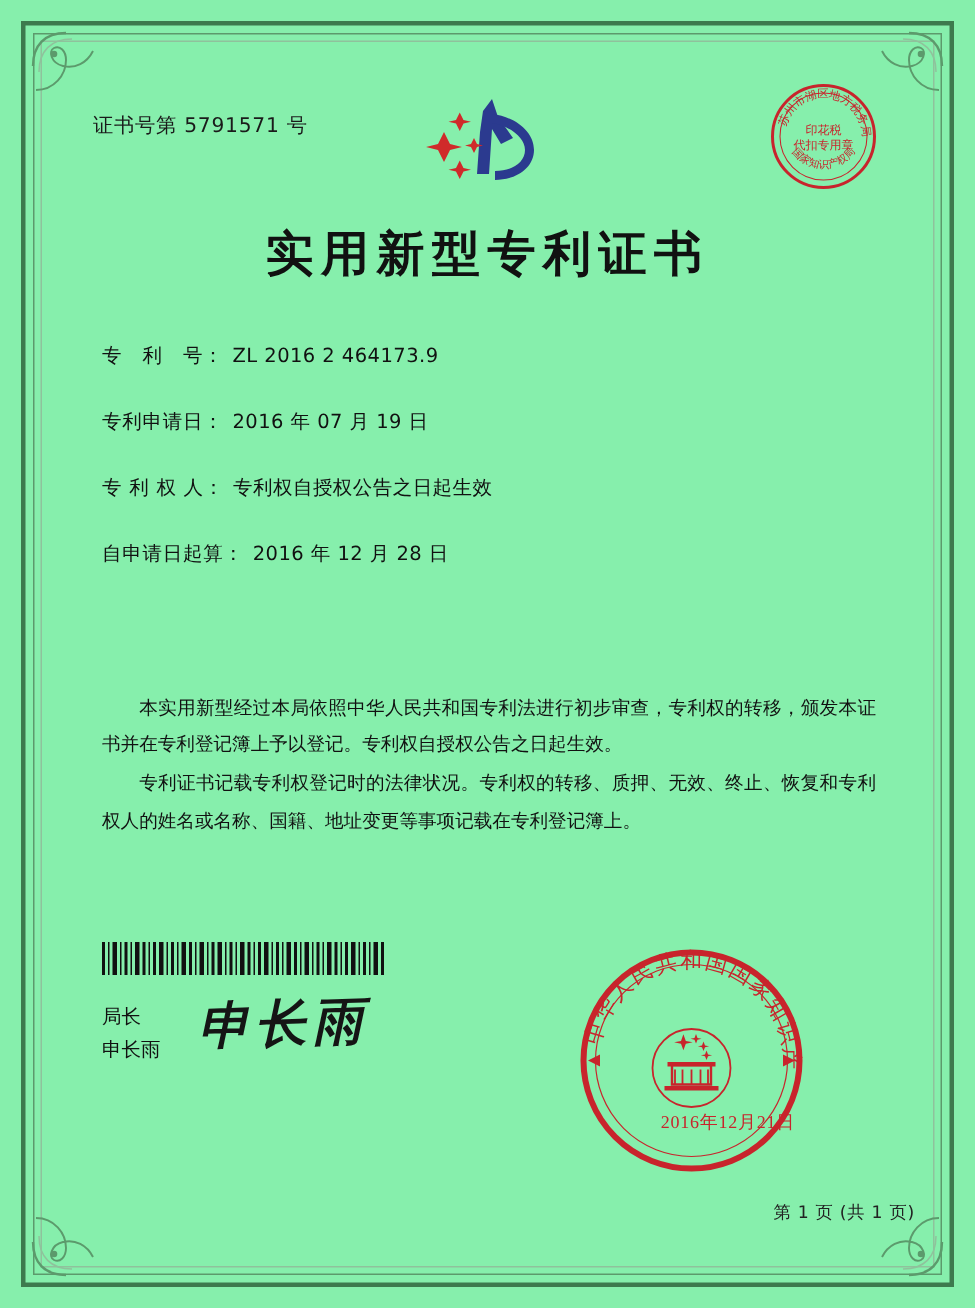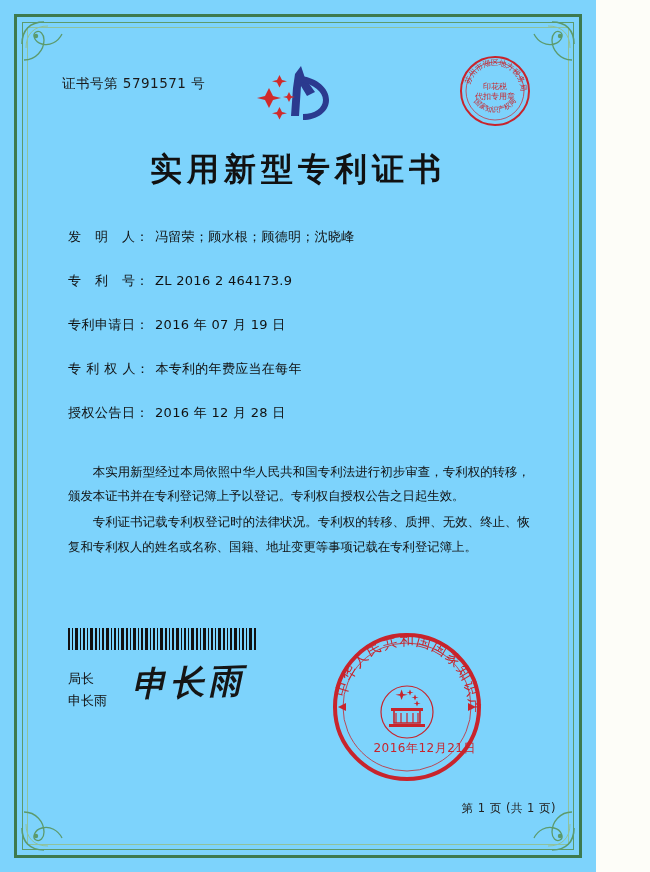--- a/index.html
+++ b/index.html
@@ -8,23 +8,23 @@
   }
   body {
     width: 650px;
     height: 872px;
     background: #fdfdf8;
     font-family: "DejaVu Sans", "Liberation Sans", sans-serif;
     overflow: hidden;
   }
   .page {
     position: relative;
-    width: 596px;
+    width: 650px;
     height: 872px;
-    background: #7dd3fc;
+    background: #86efac;
     box-sizing: border-box;
   }
   
   .border-outer {
     position: absolute;
     left: 14px; top: 14px; right: 14px; bottom: 14px;
     border: 3px solid #3d7a4e;
     box-sizing: border-box;
   }
   .border-inner {
@@ -171,20 +171,21 @@
     width: 158px;
     height: 158px;
   }
   .seal-date {
     position: absolute;
     right: 80px;
     top: 700px;
     font-size: 12px;
     color: #c8242c;
     letter-spacing: 0.5px;
+    font-family: Liberation Serif, serif;
   }
 
   .footer {
     position: absolute;
     left: 0; right: 0;
     bottom: 16px;
     text-align: right;
     font-size: 11.5px;
     color: #222;
     letter-spacing: 0.5px;
@@ -262,37 +263,33 @@
         <text font-size="7" fill="#c8242c" font-family="DejaVu Sans, sans-serif">
           <textPath href="#arcBot" startOffset="10%">国家知识产权局</textPath>
         </text>
       </svg>
     </div>
 
     <div class="title">实用新型专利证书</div>
 
     <div class="fields">
       <div class="field-row">
-        <span class="field-label">发　明　人：</span>
-        <span class="field-value">冯留荣；顾水根；顾德明；沈晓峰</span>
-      </div>
-      <div class="field-row">
         <span class="field-label">专　利　号：</span>
         <span class="field-value">ZL 2016 2 464173.9</span>
       </div>
       <div class="field-row">
         <span class="field-label">专利申请日：</span>
         <span class="field-value">2016 年 07 月 19 日</span>
       </div>
       <div class="field-row">
         <span class="field-label">专 利 权 人：</span>
-        <span class="field-value">本专利的年费应当在每年</span>
+        <span class="field-value">专利权自授权公告之日起生效</span>
       </div>
       <div class="field-row">
-        <span class="field-label">授权公告日：</span>
+        <span class="field-label">自申请日起算：</span>
         <span class="field-value">2016 年 12 月 28 日</span>
       </div>
     </div>
 
     <div class="paragraphs">
       <p>本实用新型经过本局依照中华人民共和国专利法进行初步审查，专利权的转移，颁发本证书并在专利登记簿上予以登记。专利权自授权公告之日起生效。</p>
       <p>专利证书记载专利权登记时的法律状况。专利权的转移、质押、无效、终止、恢复和专利权人的姓名或名称、国籍、地址变更等事项记载在专利登记簿上。</p>
     </div>
 
     <div class="barcode">

